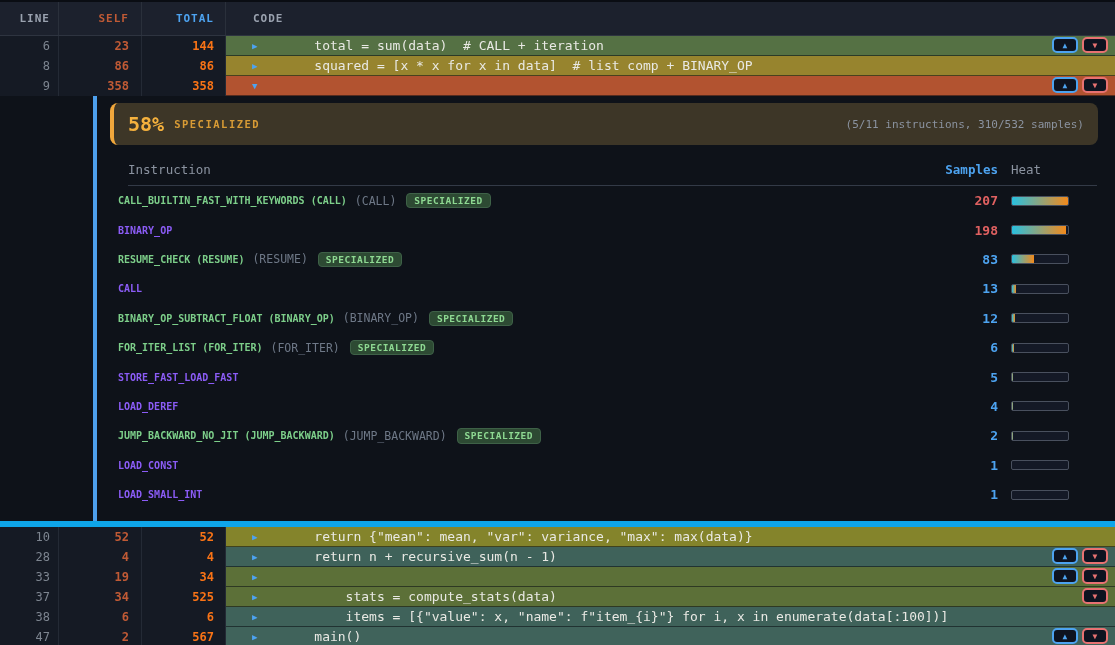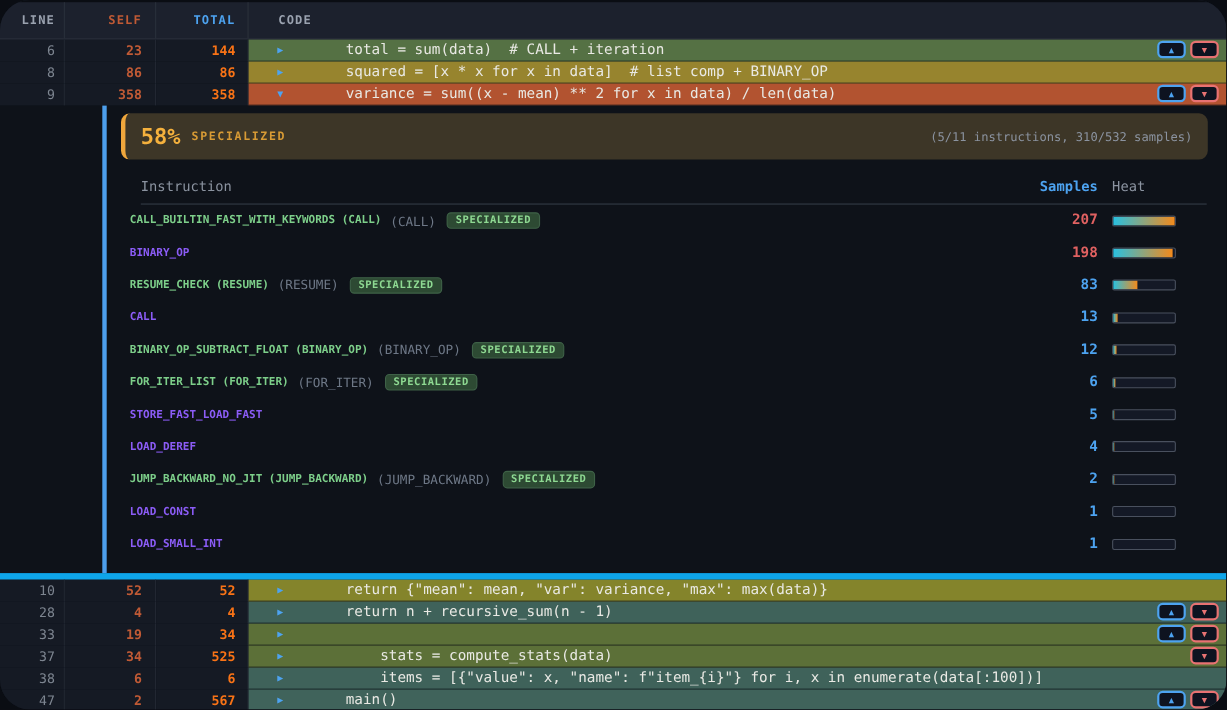--- a/index.html
+++ b/index.html
@@ -1,21 +1,20 @@
 <!DOCTYPE html>
 <html><head>
 <meta charset="utf-8">
 <style>
   html,body { margin:0; padding:0; background:#0a0d13; }
   * { box-sizing:border-box; }
   .screen {
     position:relative; width:1115px; height:645px; overflow:hidden;
     background:#0f131b;
     font-family:"DejaVu Sans Mono","Liberation Mono",monospace;
-    border-radius:27px;
   }
   
   .thead {
     position:absolute; top:0; left:0; right:0; height:36px;
     background:#1c212d; border-top:2px solid #0a0d13; border-bottom:1px solid #2e3440;
     display:flex; align-items:stretch;
   }
   .th { display:flex; align-items:center; font-size:11px; font-weight:bold;
         letter-spacing:1px; color:#9aa2af; border-right:1px solid #2a303b; }
   .th-line  { width:59px; justify-content:flex-end; padding-right:8px; }
@@ -112,21 +111,20 @@
       <span class="code-text">    squared = [x * x for x in data]  # list comp + BINARY_OP</span>
 
     </div>
   </div>
       <div class="crow">
     <div class="c-line">9</div>
     <div class="c-self">358</div>
     <div class="c-total">358</div>
     <div class="c-code" style="background: rgb(178, 83, 48);">
       <span class="marker">▼</span>
-      <span class="code-text">    variance = sum((x - mean) ** 2 for x in data) / len(data)</span>
       <span class="btns">
         <button class="btn btn-up">▲</button>
         <button class="btn btn-down">▼</button>
       </span>
     </div>
   </div>
     </div>
 
   <div class="panel">
     <div class="vline"></div>

